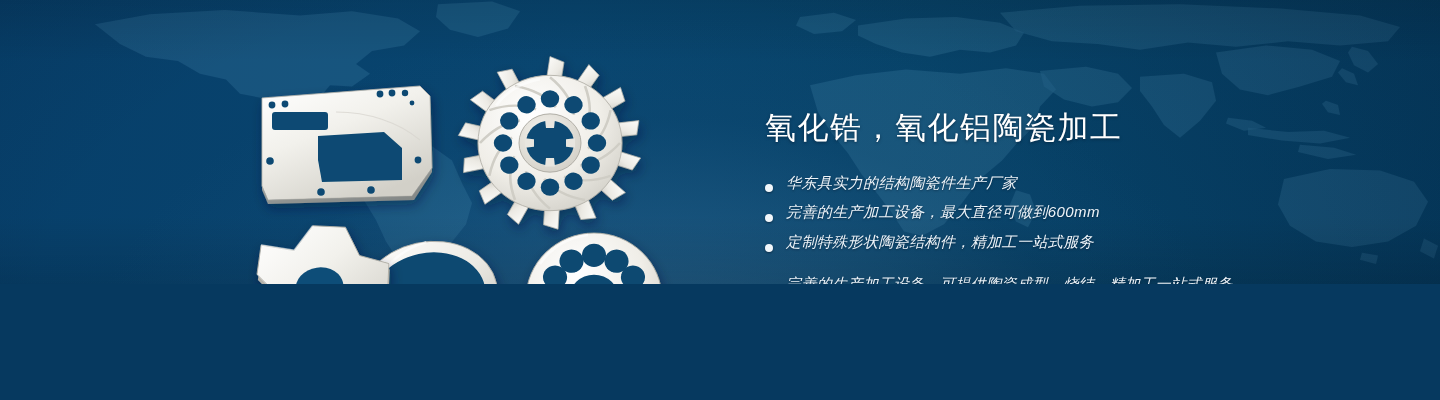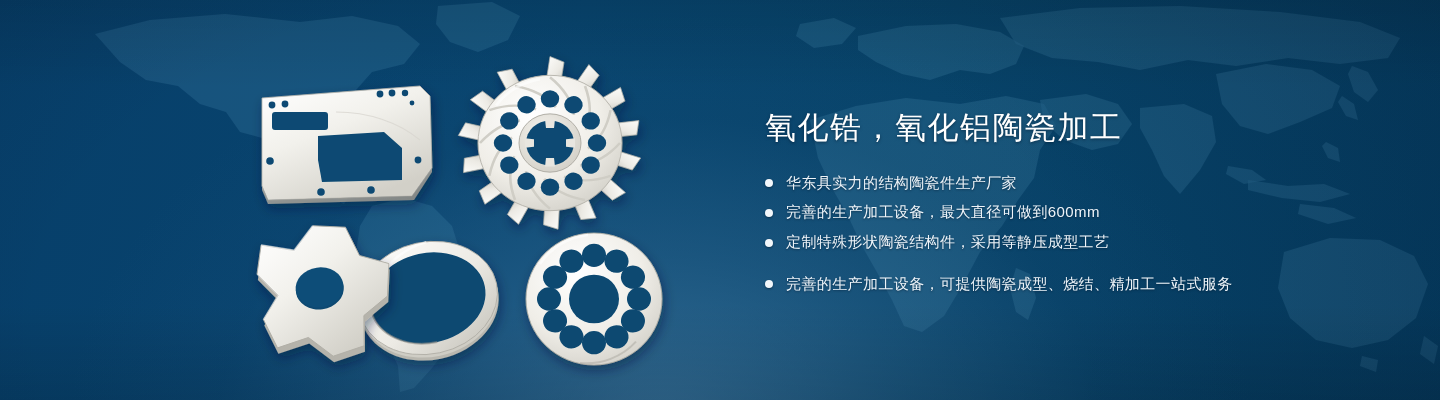--- a/index.html
+++ b/index.html
@@ -3,21 +3,21 @@
 <meta charset="utf-8">
 <title>Ceramic Banner</title>
 <style>
   html,body{margin:0;padding:0;}
   body{
     width:1440px;height:400px;overflow:hidden;
     font-family:"Liberation Sans","DejaVu Sans",sans-serif;
     background:#06395f;
   }
   #banner{
-    position:relative;width:1440px;height:400px;overflow:hidden;
+    position:relative;width:1440px;height:284px;overflow:hidden;
     background:#6d28d9;
   }
   
   .bg-base{
     position:absolute;inset:0;
     background:
       linear-gradient(105deg,#073f6a 0%,#08456f 38%,#074369 62%,#053b60 100%);
   }
   .bg-glow{
     position:absolute;inset:0;
@@ -51,23 +51,24 @@
     font-size:31px;
     line-height:1.28;
     letter-spacing:1.5px;
     font-weight:400;
     margin:0 0 26px 0;
     text-shadow:0 1px 3px rgba(0,20,40,.55);
     white-space:nowrap;
   }
   .bullets{list-style:none;margin:0;padding:0;}
   .bullet{
-    display:flex;align-items:center;
+    display:flex;align-items:flex-end;
     margin-bottom:11px;
     white-space:nowrap;
+    font-style:italic;
   }
   .bullet:last-child{margin-bottom:0;margin-top:23px;}
   .dot{
     width:8px;height:8px;border-radius:50%;
     background:#f2f7fb;
     flex:0 0 8px;
     margin-right:13px;
     box-shadow:0 1px 2px rgba(0,15,30,.45);
   }
   .btext{
@@ -324,21 +325,21 @@
       <li class="bullet">
         <span class="dot"></span>
         <span class="btext">华东具实力的结构陶瓷件生产厂家</span>
       </li>
       <li class="bullet">
         <span class="dot"></span>
         <span class="btext">完善的生产加工设备，最大直径可做到600mm</span>
       </li>
       <li class="bullet">
         <span class="dot"></span>
-        <span class="btext">定制特殊形状陶瓷结构件，采用等静压成型工艺</span>
+        <span class="btext">定制特殊形状陶瓷结构件，精加工一站式服务</span>
       </li>
       <li class="bullet">
         <span class="dot"></span>
         <span class="btext">完善的生产加工设备，可提供陶瓷成型、烧结、精加工一站式服务</span>
       </li>
     </ul>
   </div>
 
 </div>
 

